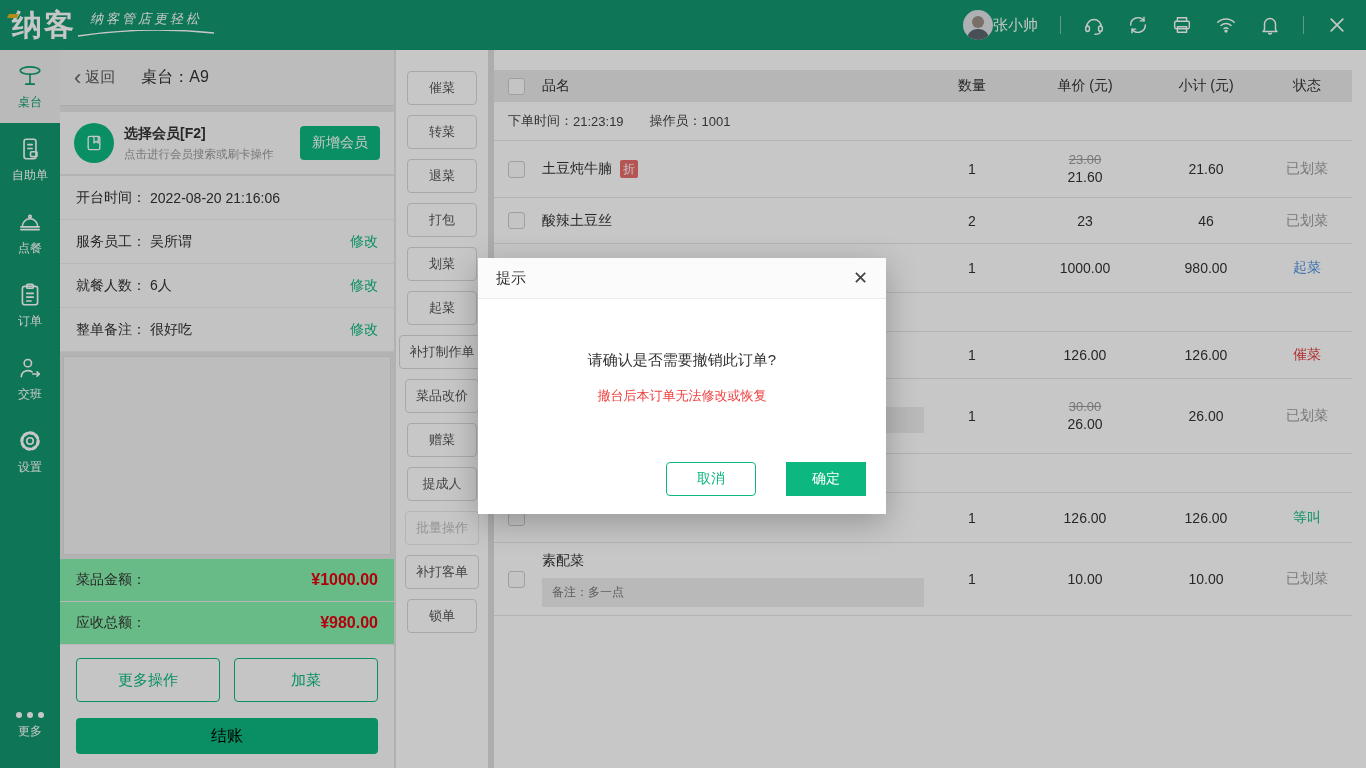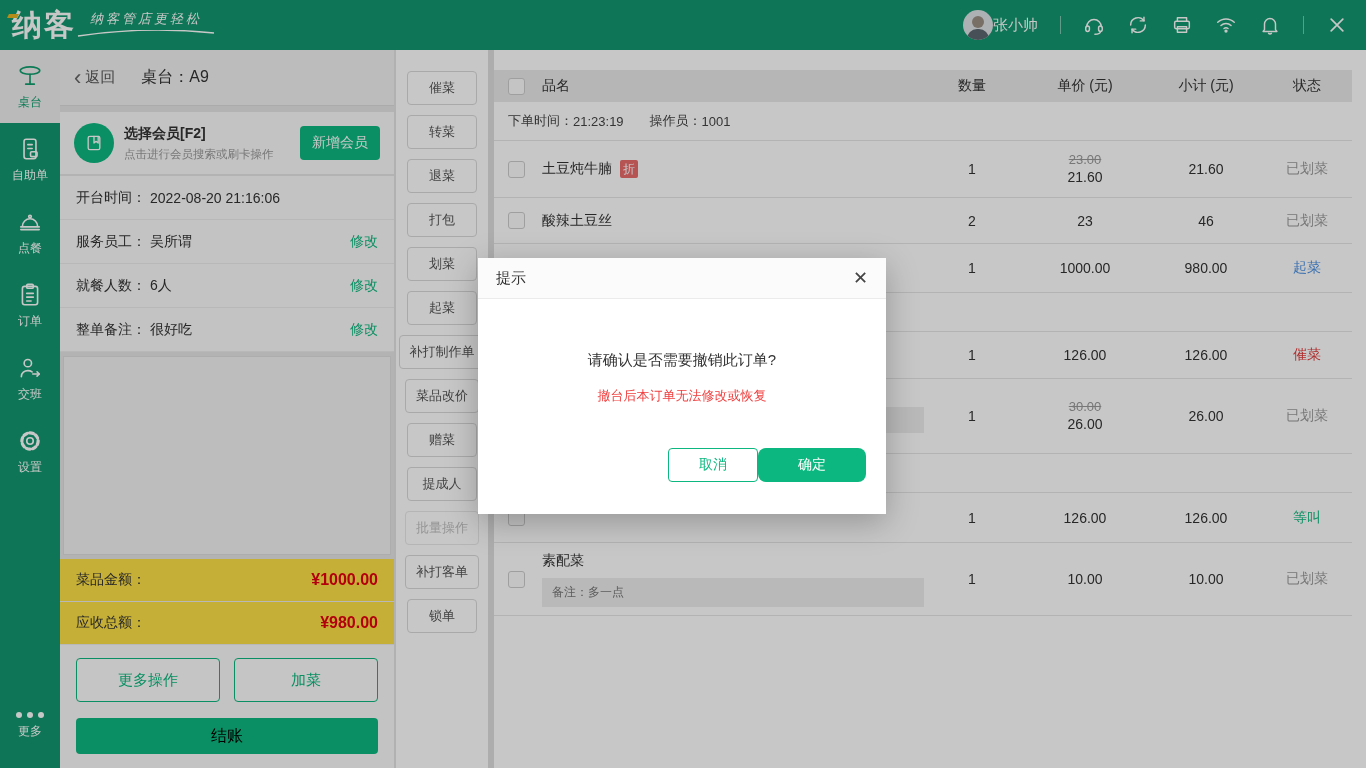--- a/index.html
+++ b/index.html
@@ -46,21 +46,21 @@
   .member-ico svg{stroke:#fff;fill:none;stroke-width:1.6;stroke-linecap:round;stroke-linejoin:round}
   .member-txt{margin-left:10px;flex:1;min-width:0}
   .member-txt .t1{font-size:14px;font-weight:bold;color:#333}
   .member-txt .t2{font-size:11.5px;color:#999;margin-top:4px}
   .btn-add-member{flex:none;background:#0cb87f;color:#fff;font-size:14px;border:none;border-radius:4px;height:34px;padding:0 12px;cursor:pointer}
   .info-block{background:#fafafa;margin-top:2px;flex:none}
   .info-row{height:43px;display:flex;align-items:center;padding:0 16px;border-bottom:1px solid #ececec;font-size:14px;color:#333}
   .info-row .val{margin-left:4px}
   .edit-link{margin-left:auto;color:#0cb87f;font-size:14px;cursor:pointer}
   .lp-empty{flex:1;margin:4px 3px;background:#f3f3f3;border:1px solid #dedede}
-  .totals{background:#fde047;flex:none}
+  .totals{background:#86efac;flex:none}
   .total-row{height:42px;display:flex;align-items:center;padding:0 16px;border-bottom:1px solid #ececec;font-size:14px;color:#333}
   .total-row .amount{margin-left:auto;color:#e60012;font-size:16px;font-weight:bold}
   .lp-buttons{background:#fafafa;padding:13px 16px 14px;flex:none}
   .lp-btn-row{display:flex;gap:14px}
   .btn-outline{flex:1;height:44px;background:#fdfdfd;border:1px solid #0cb87f;border-radius:4px;color:#0cb87f;font-size:15px;cursor:pointer}
   .btn-checkout{width:100%;height:36px;margin-top:16px;background:#0cb87f;border:none;border-radius:4px;color:#000000;font-size:16px;cursor:pointer}
   
   .actions{position:absolute;left:394px;top:50px;width:94px;bottom:0;background:#fff;border-left:2px solid #e3e3e3;display:flex;flex-direction:column;align-items:center;padding-top:21px;gap:10px;box-sizing:border-box}
   .act-btn{background:#fff;border:1px solid #d9d9d9;border-radius:4px;color:#555;font-size:13px;padding:7px 10px;min-width:70px;cursor:pointer;box-sizing:border-box}
   .act-btn[data-disabled="true"]{color:#bfbfbf;border-color:#e8e8e8;cursor:default}
@@ -90,23 +90,23 @@
   .st[data-color="green"]{color:#0cb87f}
   
   .overlay{position:absolute;inset:0;background:rgba(0,0,0,0.22);z-index:40}
   .dialog{position:absolute;left:478px;top:258px;width:408px;height:256px;background:#fff;z-index:50;box-shadow:0 8px 30px rgba(0,0,0,.25)}
   .dlg-head{height:40px;background:#fbfbfb;border-bottom:1px solid #ebebeb;display:flex;align-items:center;padding:0 18px}
   .dlg-title{font-size:15px;color:#333}
   .dlg-close{margin-left:auto;font-size:18px;color:#444;cursor:pointer;line-height:1}
   .dlg-body{text-align:center}
   .dlg-msg{margin-top:52px;font-size:15px;color:#333}
   .dlg-warn{margin-top:17px;font-size:13px;color:#f03e3e}
-  .dlg-foot{position:absolute;right:20px;bottom:32px;display:flex;gap:0}
+  .dlg-foot{position:absolute;right:20px;bottom:18px;display:flex;gap:30px}
   .dlg-cancel{width:90px;height:34px;background:#fff;border:1px solid #0cb87f;border-radius:4px;color:#0cb87f;font-size:14px;cursor:pointer}
-  .dlg-confirm{width:108px;height:34px;background:#0cb87f;border:none;border-radius:8px;color:#fff;font-size:14px;cursor:pointer}
+  .dlg-confirm{width:80px;height:34px;background:#0cb87f;border:none;border-radius:0;color:#fff;font-size:14px;cursor:pointer}
 </style>
 </head>
 <body>
 
 <div class="topbar">
   <div class="logo">
     <div class="logo-main">
       <span class="logo-tick"></span>
       <span>纳客</span>
     </div>

